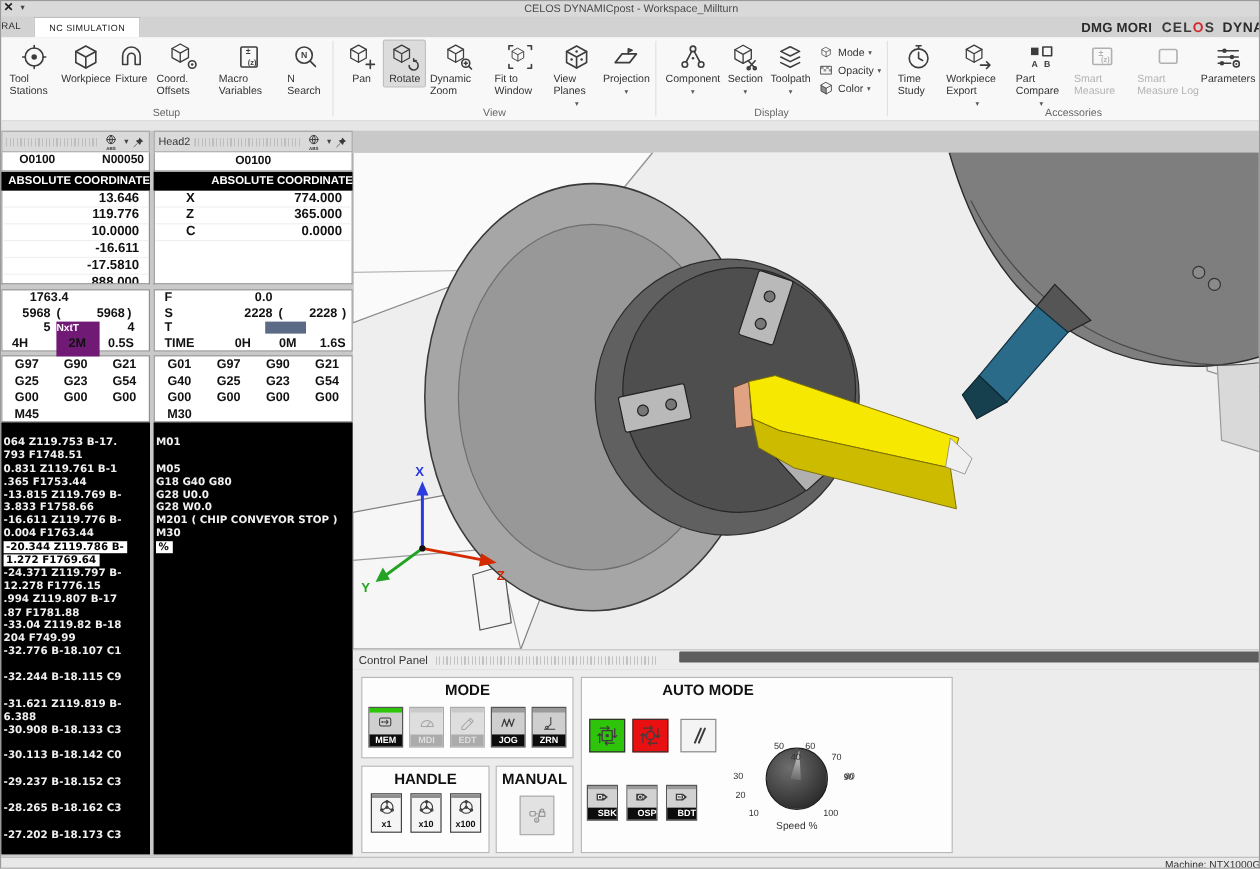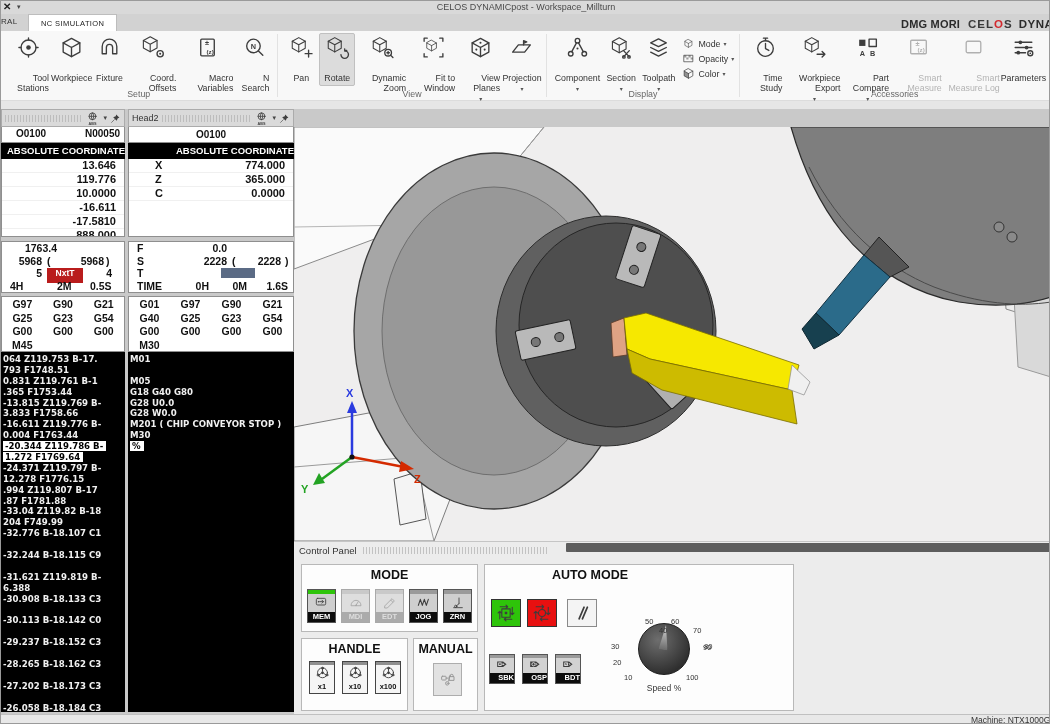--- a/index.html
+++ b/index.html
@@ -19,21 +19,21 @@
   #brand .dyn{margin-left:6px;font-size:11.5px;font-weight:bold;color:#2b2b2b;letter-spacing:.5px;}
   
   #ribbon{position:absolute;left:0;top:30px;width:1050px;height:70px;background:#f8f8f8;border-bottom:1px solid #dcdcdc;box-sizing:border-box;}
   #ribbon-groups{display:flex;height:100%;align-items:stretch;}
   .rgroup{position:relative;padding:2px 4px 10px 4px;}
   .rrow{display:flex;align-items:flex-start;}
   .ritem{display:flex;flex-direction:column;align-items:center;min-width:30px;max-width:52px;padding:2px 3px;border-radius:2px;cursor:default;}
   .ritem.ract{background:#dcdcdc;border:1px solid #c0c0c0;padding:1px 2px;}
   .ritem.rdis .rlabel{color:#b3b3b3;}
   .ritem.rdis svg{opacity:.38;}
-  .rlabel{font-size:8.8px;line-height:1.12;color:#333;text-align:right;margin-top:14px;}
+  .rlabel{font-size:8.8px;line-height:1.12;color:#333;text-align:left;margin-top:1px;}
   .rarrow{font-size:6px;color:#555;margin-top:1px;}
   .rstack{display:flex;flex-direction:column;justify-content:flex-start;margin-left:4px;padding-top:3px;}
   .rsitem{display:flex;align-items:center;height:15px;font-size:8.8px;color:#333;}
   .rsitem span{margin-left:3px;}
   .rarrow2{font-size:6px;color:#555;margin-left:3px;}
   .rglabel{position:absolute;left:0;right:0;bottom:1px;text-align:center;font-size:8.8px;color:#666;}
   .rsep{width:1px;background:#e2e2e2;margin:3px 1px;}
   .ric{width:25px;height:25px;}
   .ric2{width:13px;height:13px;}
   
@@ -58,27 +58,27 @@
   .p-title{height:16px;background:#000;color:#fff;font-size:9.5px;font-weight:bold;line-height:16px;text-align:right;white-space:nowrap;overflow:hidden;}
   #panel1 .p-title{direction:rtl;}
   .p-vals{background:#fff;border:1px solid #8f8f8f;border-top:none;box-sizing:border-box;height:78px;overflow:hidden;}
   .cvrow{position:relative;height:13px;line-height:13px;font-size:11px;font-weight:bold;color:#111;border-bottom:1px solid #f0f0f0;}
   .cvrow .val{position:absolute;right:8px;}
   .cvrow .axis{position:absolute;left:26px;}
   .p-gap{height:4px;}
   .p-fst{position:relative;background:#fff;border:1px solid #8f8f8f;box-sizing:border-box;height:52px;}
   .frow{position:relative;height:12.5px;line-height:12.5px;font-size:10.5px;font-weight:bold;color:#111;}
   .frow span{position:absolute;}
-  .nxtt{background:#b91c1c;color:#fff;font-size:8.5px;text-align:center;height:15px;line-height:11px;top:1px;}
+  .nxtt{background:#701a75;color:#fff;font-size:8.5px;text-align:left;height:29px;line-height:11px;top:1px;}
   .tbox{background:#5b6b85;height:10px;top:1px;}
   .p-g{background:#fff;border:1px solid #8f8f8f;box-sizing:border-box;height:56px;display:grid;align-content:start;padding-top:1px;}
   .p-g span{font-size:10.5px;font-weight:bold;color:#111;text-align:center;height:13.5px;line-height:13.5px;}
   #g1{grid-template-columns:repeat(3,1fr);}
   #g2{grid-template-columns:repeat(4,1fr);}
-  .p-list{background:#000;height:360px;overflow:hidden;padding:2px 0 0 2px;box-sizing:border-box;}
+  .p-list{background:#000;height:360px;overflow:hidden;padding:12px 0 0 2px;box-sizing:border-box;}
   .lline{height:10.9px;line-height:10.9px;font:700 8.6px "DejaVu Sans",sans-serif;color:#f0f0f0;white-space:nowrap;}
   .lline .hl{background:#fff;color:#000;display:inline-block;padding:0 3px 0 0;}
   .lline .hlp{padding-left:2px;}
   
   #breadcrumb{position:absolute;left:293px;top:0;width:757px;height:17px;background:#d8d8d8;display:flex;align-items:stretch;padding-left:8px;border-bottom:1px solid #c2c2c2;box-sizing:border-box;}
   .bc-item{font-size:9.5px;color:#222;line-height:16px;padding:0 9px;}
   .bc-item.active{background:#fff;font-weight:bold;}
   
   #viewport{position:absolute;left:293px;top:18px;width:757px;height:414px;background:#efefef;overflow:hidden;}
   

